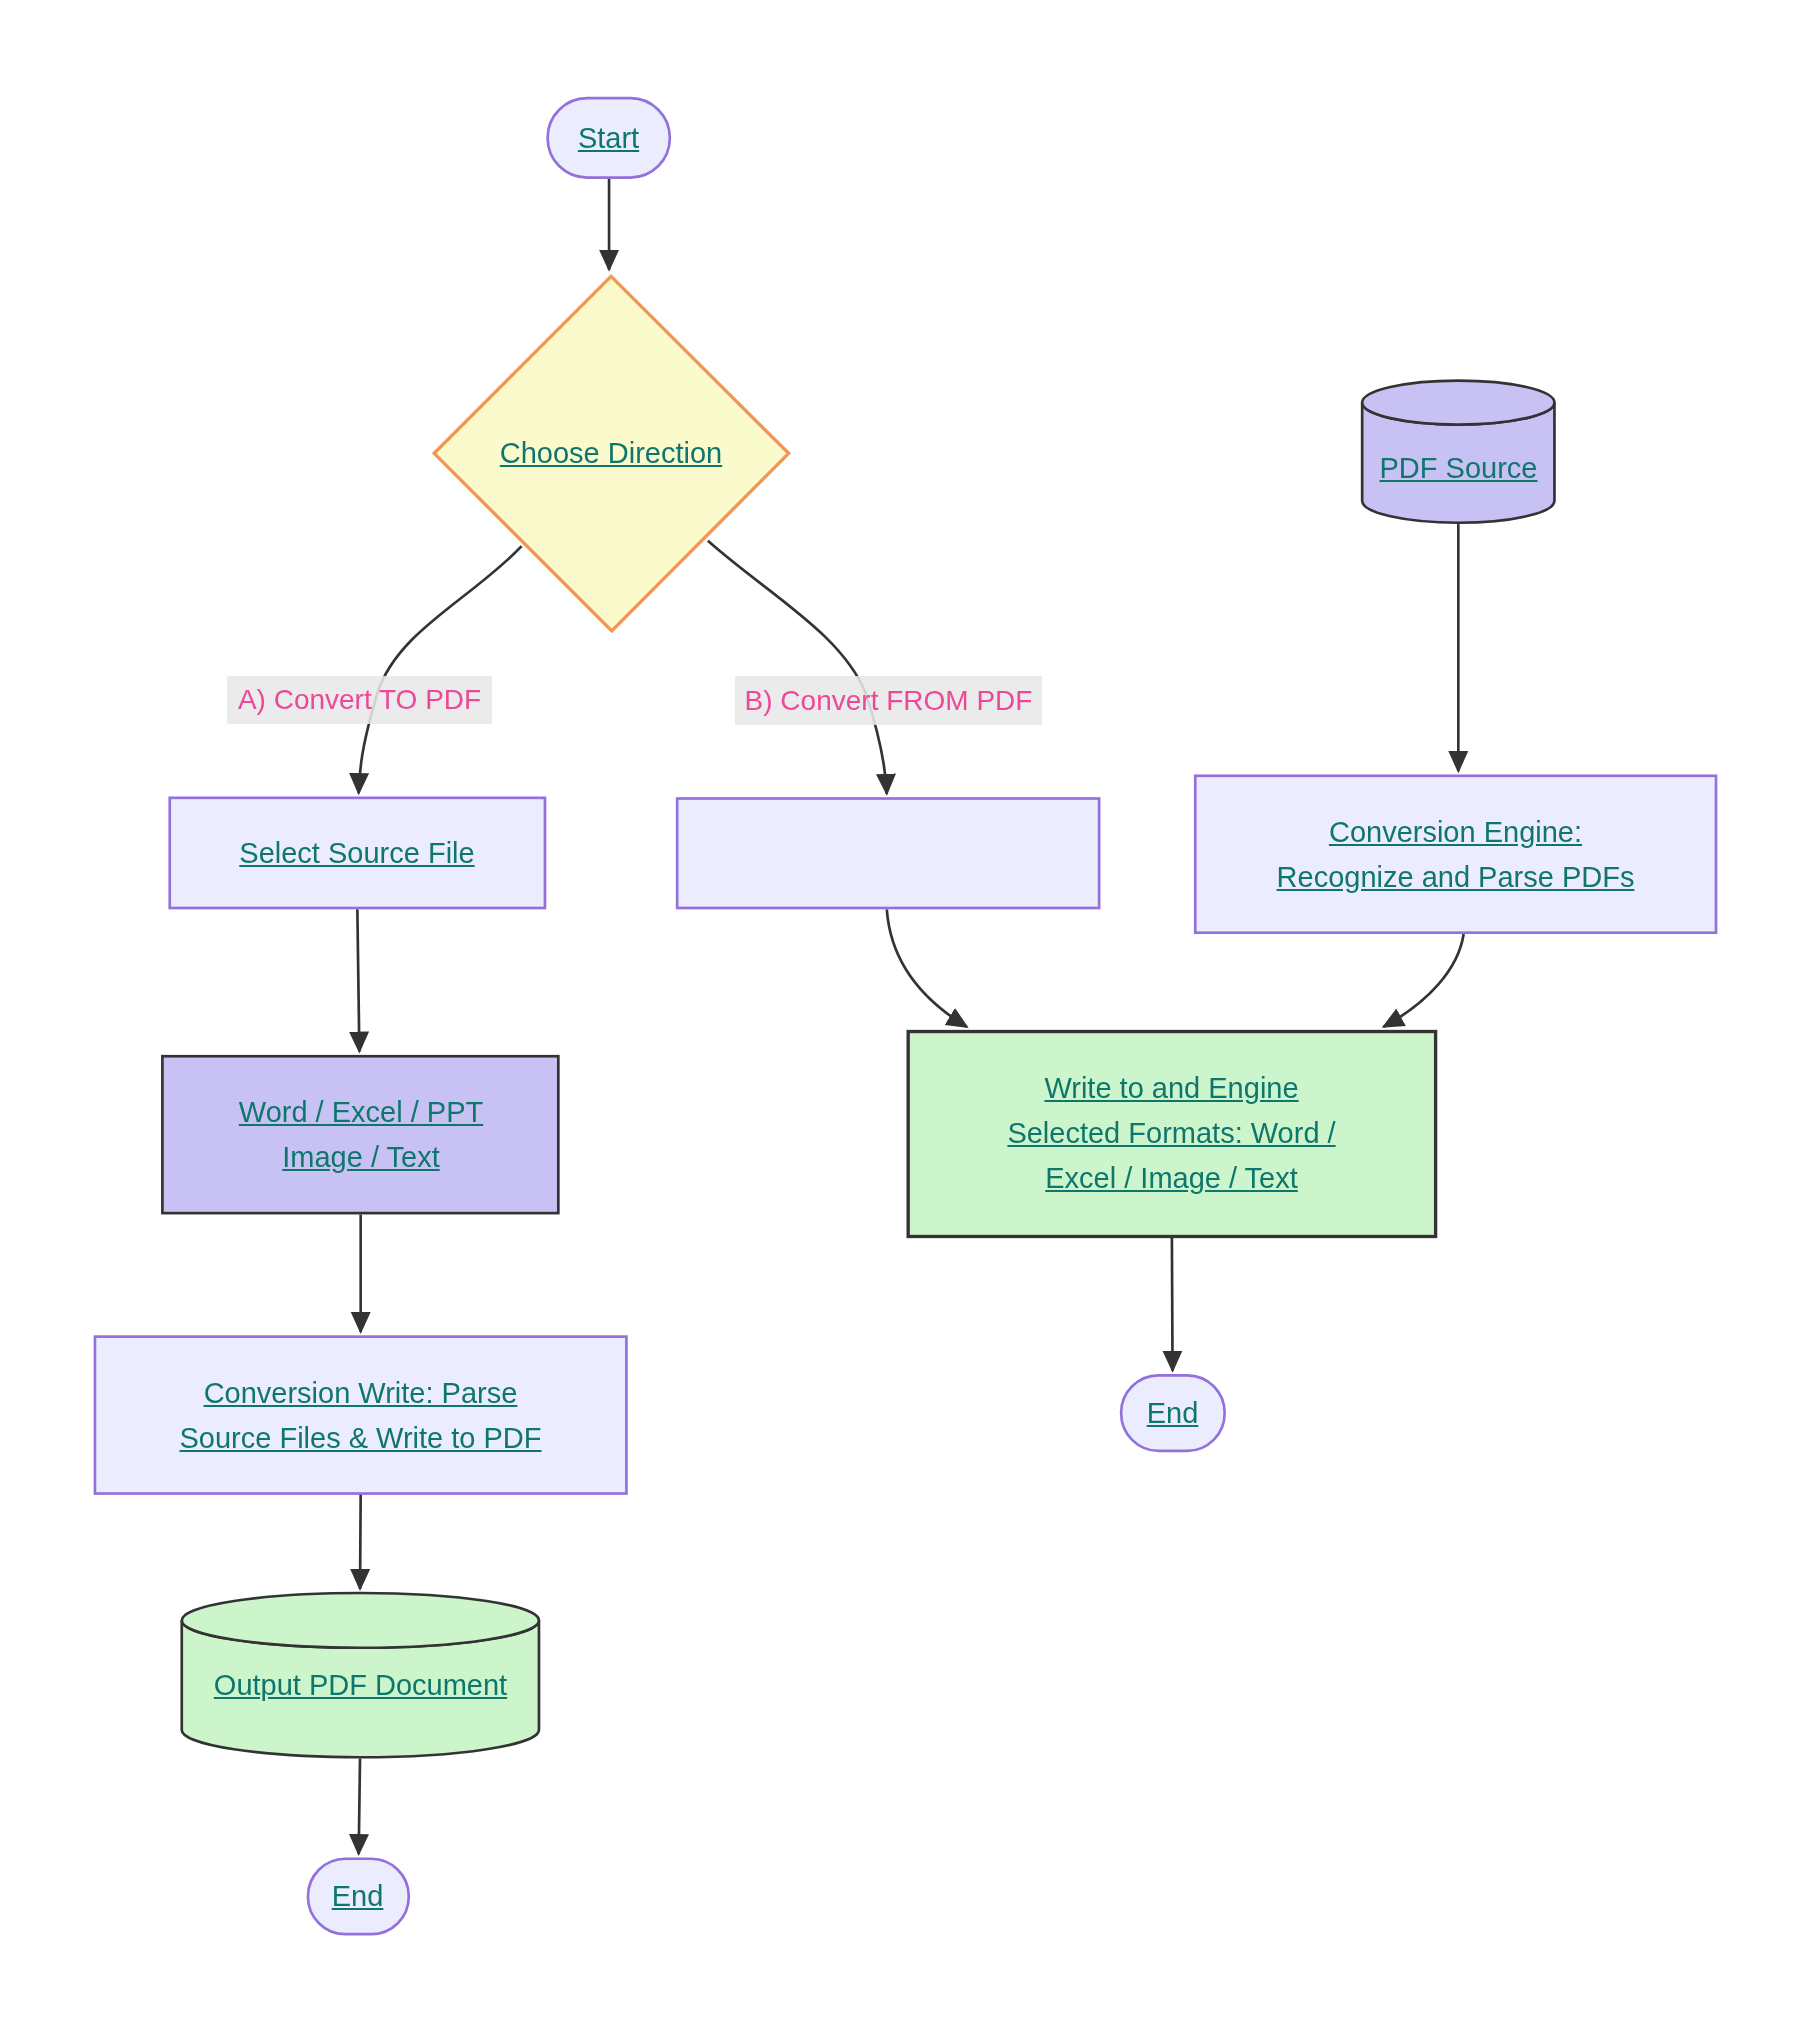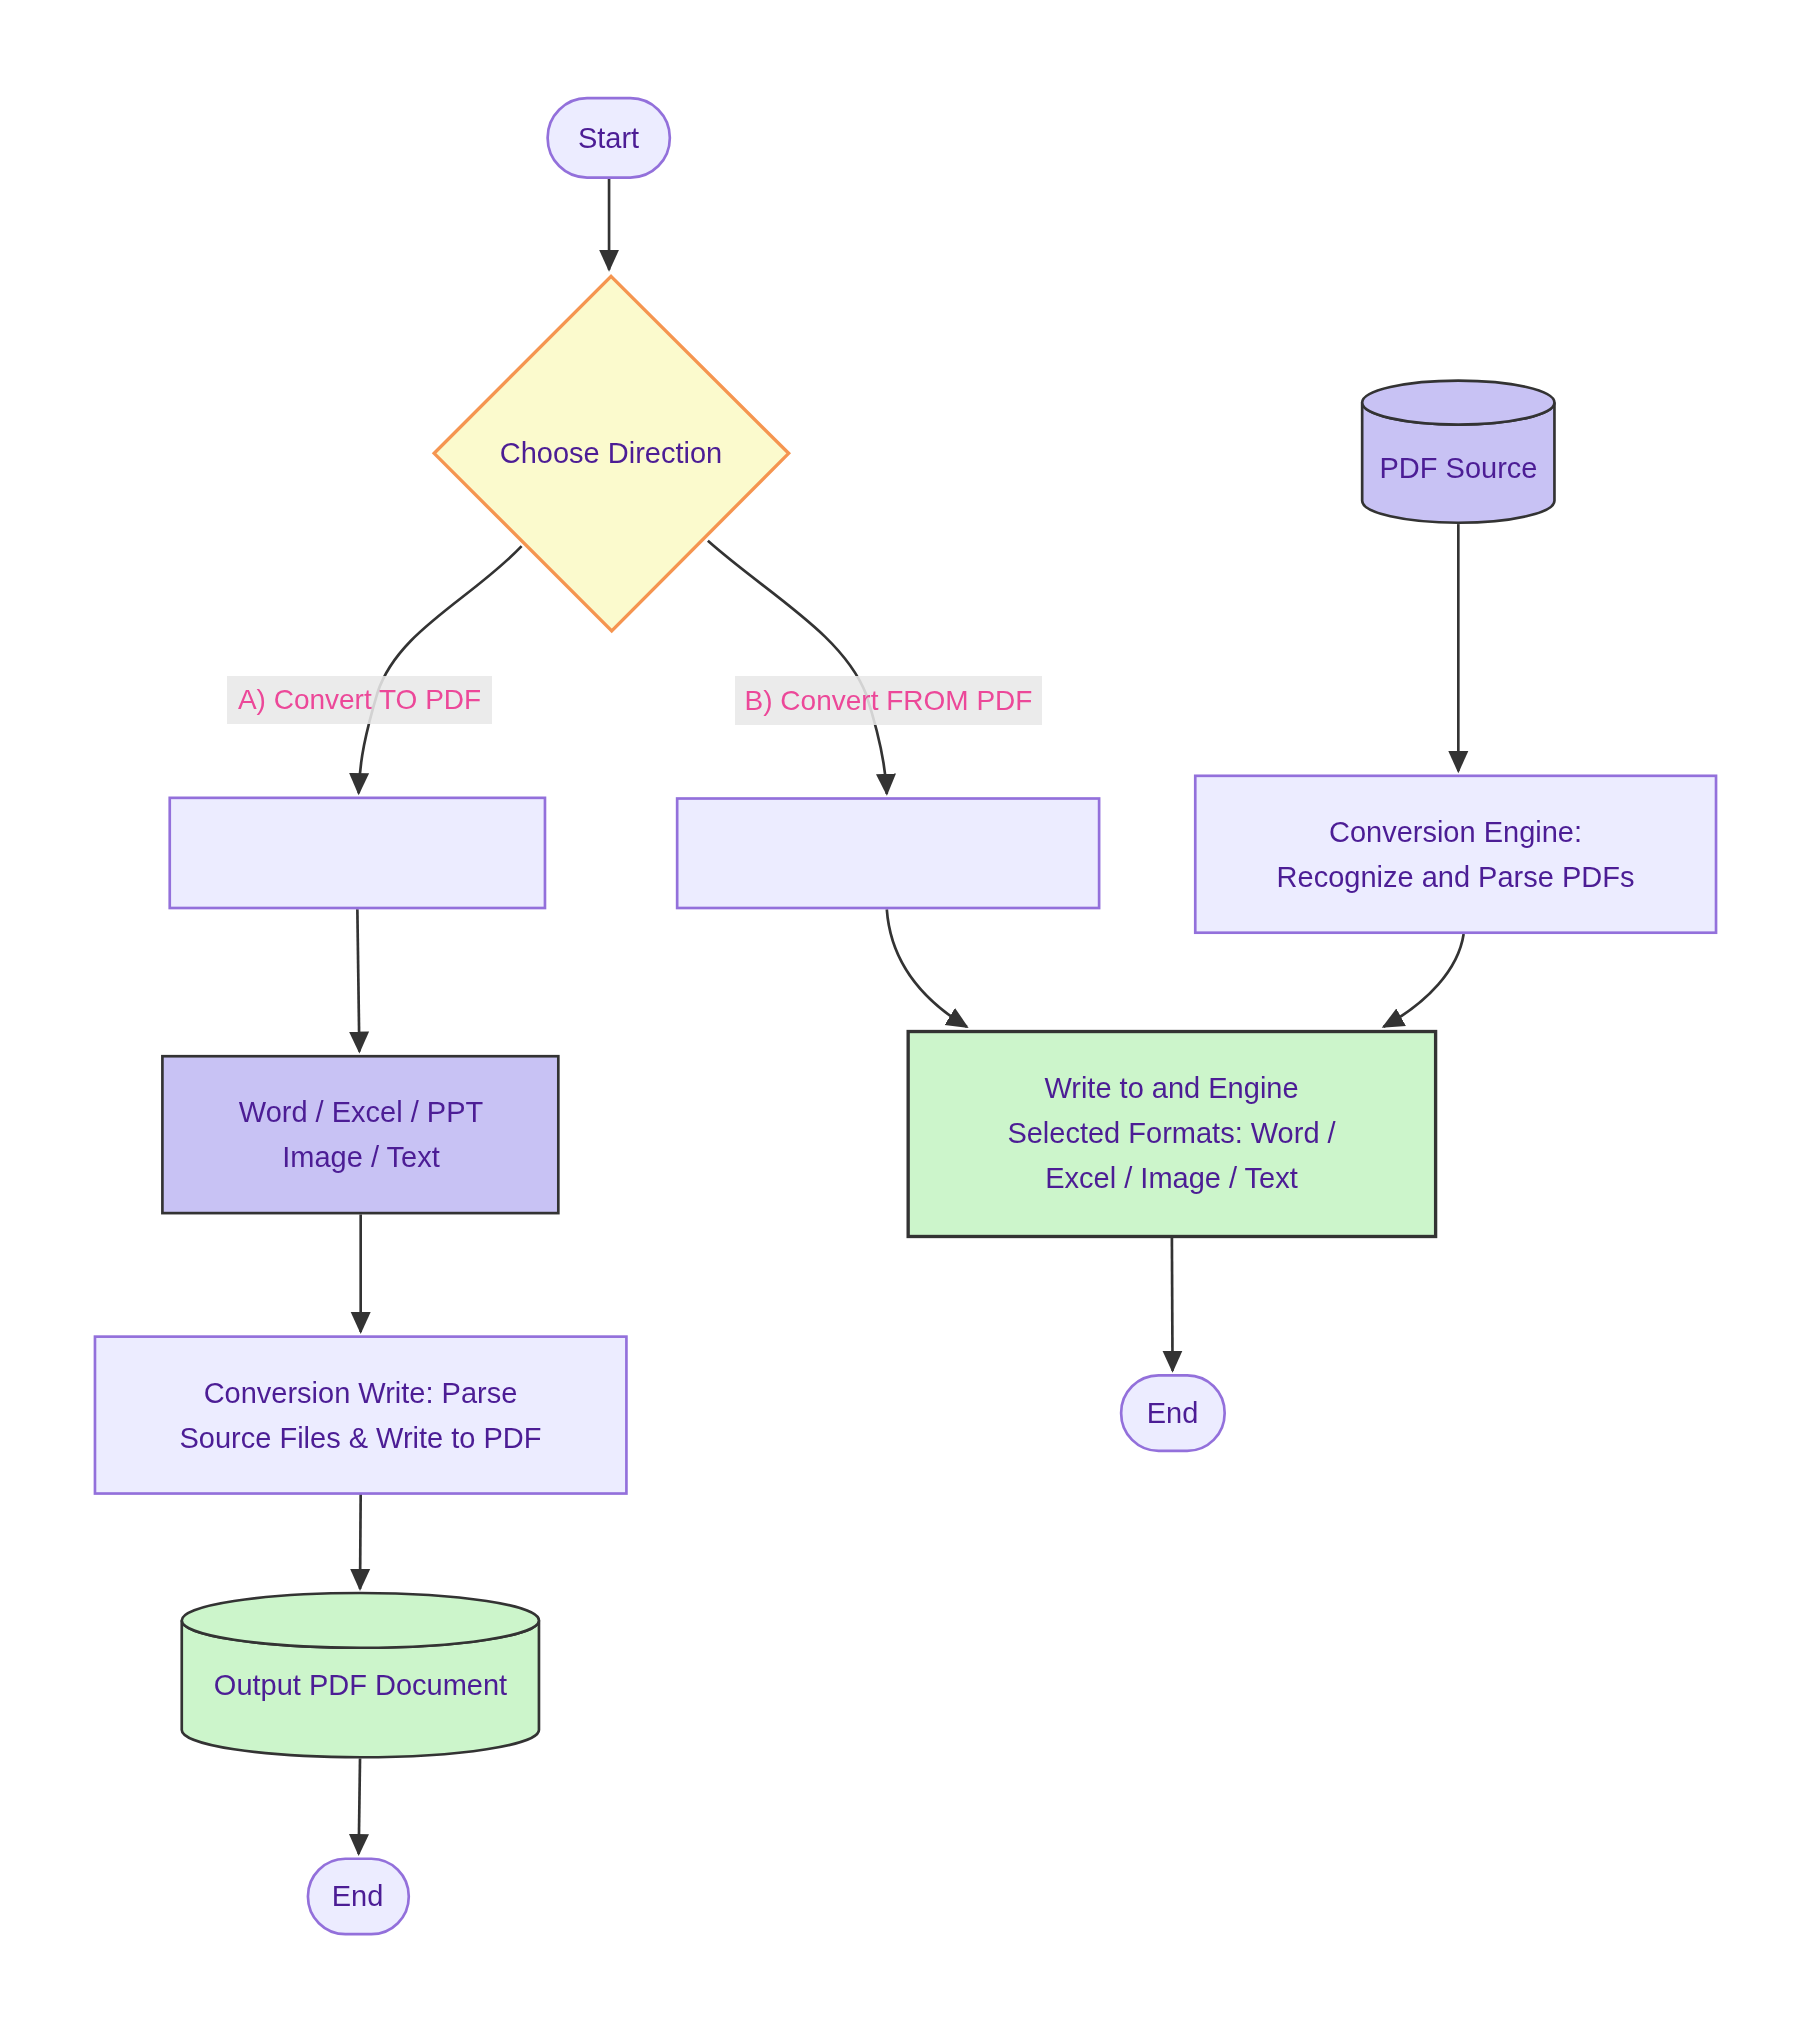--- a/index.html
+++ b/index.html
@@ -22,23 +22,24 @@
     top: 0;
   }
   .node-label {
     position: absolute;
     display: flex;
     flex-direction: column;
     align-items: center;
     justify-content: center;
     text-align: center;
     font-size: 29px;
-    color: #4c1d95;
+    color: #0f766e;
     white-space: nowrap;
     pointer-events: none;
+    text-decoration: underline;
   }
   .node-label .line {
     line-height: 45px;
     white-space: nowrap;
   }
   .edge-label {
     position: absolute;
     display: flex;
     align-items: center;
     justify-content: center;
@@ -103,20 +104,21 @@
 
   <div class="edge-label" style="left:227px; top:676px; width:265px; height:48px;">A) Convert TO PDF</div>
   <div class="edge-label" style="left:735px; top:676px; width:307px; height:49px;text-align:right;">B) Convert FROM PDF</div>
 
   <div class="node-label" style="left:555px; top:112px; width:107px; height:53px;">Start</div>
 
   <div class="node-label" style="left:471px; top:427px; width:280px; height:53px;">Choose Direction</div>
 
   <div class="node-label" style="left:1365px; top:442px; width:187px; height:53px;">PDF Source</div>
 
+  <div class="node-label" style="left:170px; top:827px; width:374px; height:53px;">Select Source File</div>
 
 
   <div class="node-label" style="left:1222px; top:808px; width:467px; height:93px;">
     <div class="line">Conversion Engine:</div>
     <div class="line">Recognize and Parse PDFs</div>
   </div>
 
   <div class="node-label" style="left:174px; top:1088px; width:374px; height:93px;text-align:right;">
     <div class="line">Word / Excel / PPT</div>
     <div class="line">Image / Text</div>

